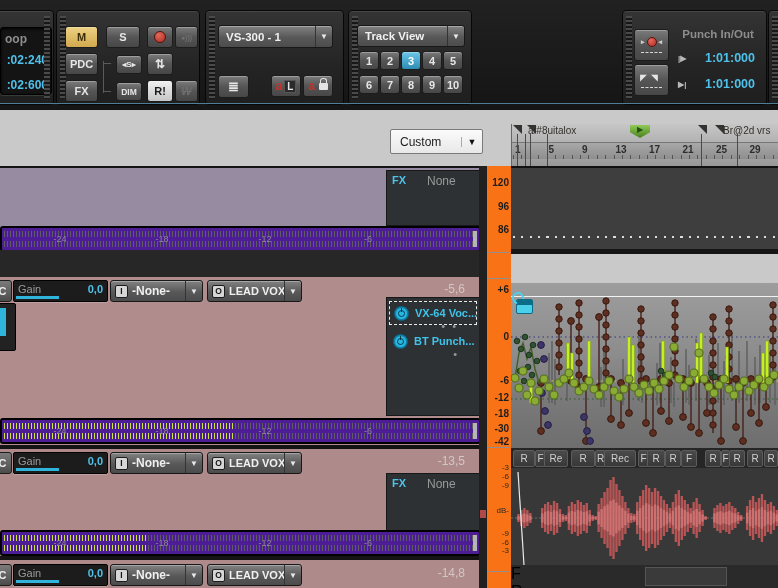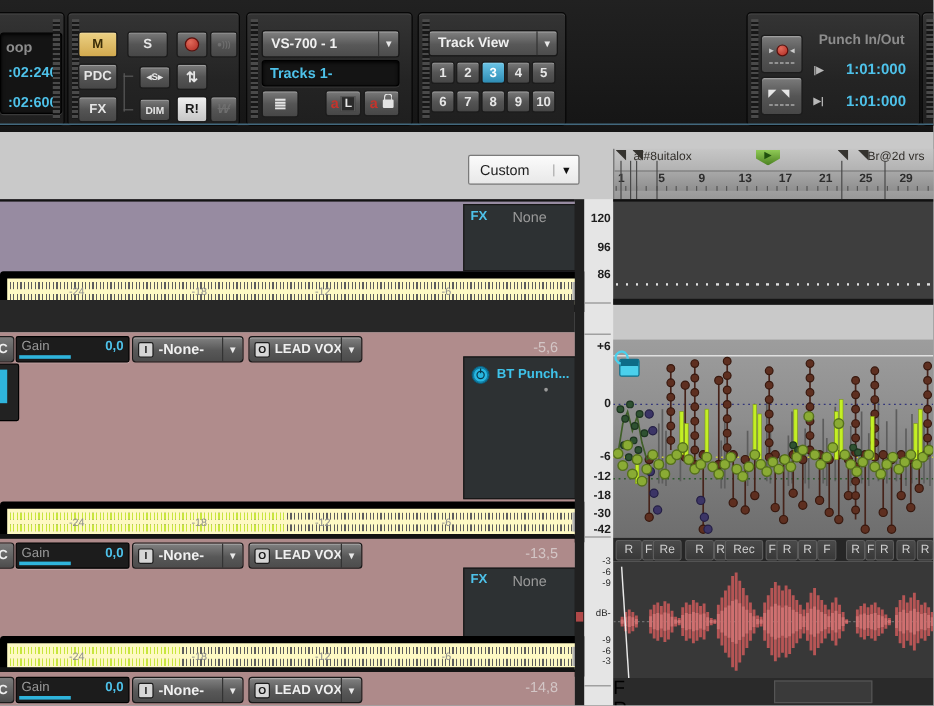--- a/index.html
+++ b/index.html
@@ -41,21 +41,21 @@
   .lockbody{position:relative;width:9px;height:7px;background:#e3e3e3;border-radius:1px;margin-left:4px;}
   .lockbody::before{content:"";position:absolute;left:1px;top:-5px;width:5px;height:5px;border:1.5px solid #e3e3e3;border-bottom:none;border-radius:3px 3px 0 0;}
   .reda{color:#c5342c;font-weight:bold;font-size:12px;}
   
   .dd{position:absolute;background:linear-gradient(#828282,#585858 55%,#4c4c4c);border:1px solid #181818;border-radius:3px;
       color:#f0f0f0;font-weight:bold;font-size:11.5px;display:flex;align-items:center;box-shadow:inset 0 1px 0 rgba(255,255,255,.3);}
   .dd .txt{padding-left:7px;flex:1;text-align:left;white-space:nowrap;overflow:hidden;}
   .dd .arr{width:16px;text-align:center;font-size:8px;color:#e8e8e8;border-left:1px solid #333;align-self:stretch;display:flex;align-items:center;justify-content:center;}
   
   .strip{position:absolute;left:0;width:479px;}
-  .meter{position:absolute;height:22px;background:#fef9c3;border:6px solid #000000;border-radius:3px;overflow:hidden;}
+  .meter{position:absolute;height:22px;background:#4c1d95;border:2px solid #000000;border-radius:3px;overflow:hidden;}
   .meter .rows,.meter .fill{position:absolute;left:2px;top:3px;right:2px;bottom:3px;
       background:repeating-linear-gradient(90deg,#5d5d5d 0 1px,transparent 1px 3px);
       -webkit-mask:linear-gradient(#000 0 0) top/100% 6px no-repeat, linear-gradient(#000 0 0) bottom/100% 6px no-repeat;
       mask:linear-gradient(#000 0 0) top/100% 6px no-repeat, linear-gradient(#000 0 0) bottom/100% 6px no-repeat;}
   .meter .fill{background:repeating-linear-gradient(90deg,#c8e63e 0 1px,rgba(0,0,0,0) 1px 3px);right:auto;}
   .meter .mlabel{position:absolute;top:6px;font-size:9px;color:#8e8e8e;transform:translateX(-50%);}
   .meter .endcap{position:absolute;right:2px;top:3px;width:4px;height:16px;background:#b5b5b5;}
   .gain{position:absolute;background:#1c1c1c;border:1px solid #000;border-radius:2px;box-shadow:0 1px 0 rgba(255,255,255,.18);}
   .gain .gl{position:absolute;left:4px;top:2px;font-size:11px;color:#9a9a9a;}
   .gain .gv{position:absolute;right:4px;top:2px;font-size:11px;}
@@ -149,25 +149,22 @@
       <div class="btn" style="left:90px;top:42px;width:24px;height:20px;font-size:12px;">⇅</div>
       <div class="btn" style="left:8px;top:69px;width:31px;height:20px;">FX</div>
       <div class="btn" style="left:59px;top:71px;width:24px;height:17px;font-size:8.5px;">DIM</div>
       <div class="btn lit" style="left:90px;top:69px;width:24px;height:20px;">R!</div>
       <div class="btn dis" style="left:118px;top:69px;width:21px;height:20px;text-decoration:line-through;font-style:italic;">W</div>
     </div>
 
     <div class="mod" style="left:205px;width:137px;">
       <div class="grip l"></div>
       <div class="dd" style="left:12px;top:14px;width:113px;height:21px;">
-        <span class="txt">VS-700 - 1</span>
+        <span class="txt">VS-300 - 1</span>
         <span class="arr">▼</span>
-      </div>
-      <div class="inset" style="left:12px;top:39px;width:113px;height:20px;">
-        <span class="cy abs" style="left:6px;top:3px;font-size:12px;">Tracks 1-</span>
       </div>
       <div class="btn" style="left:12px;top:64px;width:29px;height:21px;font-size:13px;">
           <span>≣</span>
         </div>
       <div class="btn" style="left:65px;top:64px;width:28px;height:20px;gap:2px;">
         <span class="reda">a</span>
         <span style="background:#2a2a2a;border:1px solid #555;padding:0 2px;font-size:10px;">L</span>
       </div>
       <div class="btn" style="left:97px;top:64px;width:28px;height:20px;">
         <span class="reda">a</span>
@@ -262,20 +259,25 @@
     <div class="dd" style="left:207px;top:3px;width:93px;height:20px;">
       <span class="iconbox">O</span>
       <span class="txt" style="padding-left:4px;font-size:11px;">LEAD VOX</span>
       <span class="arr">▼</span>
     </div>
     <div class="dbval" style="right:14px;top:5px;">-5,6</div>
     <div class="faderfrag" style="left:-4px;top:26px;width:18px;height:46px;">
         <i></i>
       </div>
     <div class="fxpanel" style="left:386px;top:20px;width:92px;height:117px;" id="fxbin">
+        <div class="fxitem sel">
+          <span class="pwr"></span>
+          <span class="fxname">VX-64 Voc...</span>
+          <span class="fxdots">• •</span>
+        </div>
         <div class="fxitem">
           <span class="pwr"></span>
           <span class="fxname">BT Punch...</span>
           <span class="fxdots">•</span>
         </div>
       </div>
     <div class="meter" style="left:0;top:141px;width:477px;">
       <div class="rows"></div>
         <div class="fill" style="width: 48%;"></div>
       <div class="mlabels"></div>
@@ -343,21 +345,21 @@
       <span class="iconbox">O</span>
       <span class="txt" style="padding-left:4px;font-size:11px;">LEAD VOX</span>
       <span class="arr">▼</span>
     </div>
     <div class="dbval" style="right:14px;top:6px;">-14,8</div>
   </div>
 
   <div class="abs" style="left:479px;top:166px;width:8px;height:422px;background:#202020;"></div>
   <div class="abs" style="left:480px;top:510px;width:6px;height:8px;background:#b04848;"></div>
 
-  <div class="abs" id="gutter" style="left:487px;top:166px;width:24px;height:422px;background:#e5e5e5;">
+  <div class="abs" id="gutter" style="left:487px;top:166px;width:24px;height:422px;background:#f97316;">
       <div class="glabel" style="left: 0px; top: 11px;">120</div>
       <div class="glabel" style="left: 0px; top: 35px;">96</div>
       <div class="glabel" style="left: 0px; top: 58px;">86</div>
       <div class="glabel" style="left: 0px; top: 118px;">+6</div>
       <div class="glabel" style="left: 0px; top: 165px;">0</div>
       <div class="glabel" style="left: 0px; top: 209px;">-6</div>
       <div class="glabel" style="left: 0px; top: 226px;">-12</div>
       <div class="glabel" style="left: 0px; top: 242px;">-18</div>
       <div class="glabel" style="left: 0px; top: 257px;">-30</div>
       <div class="glabel" style="left: 0px; top: 270px;">-42</div>

